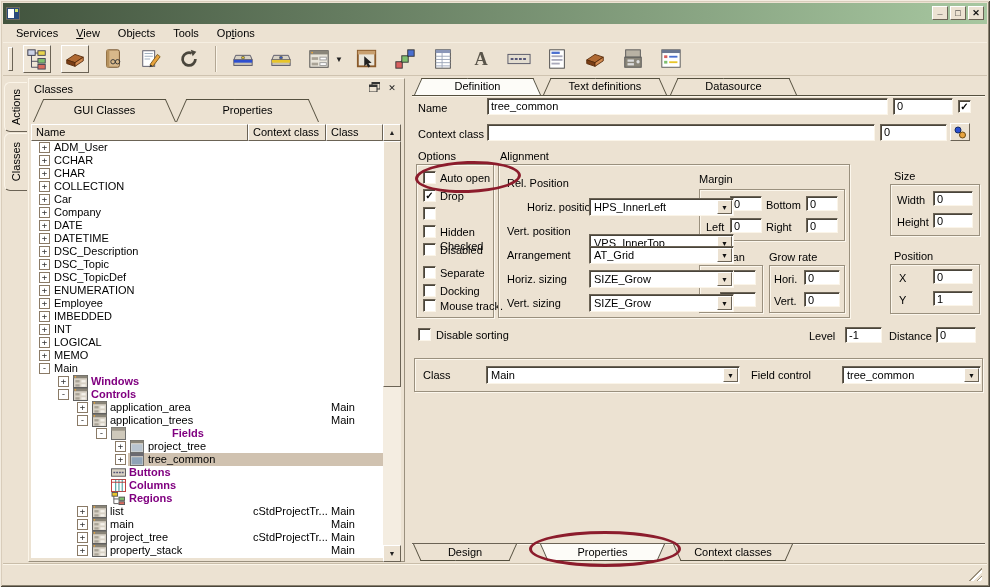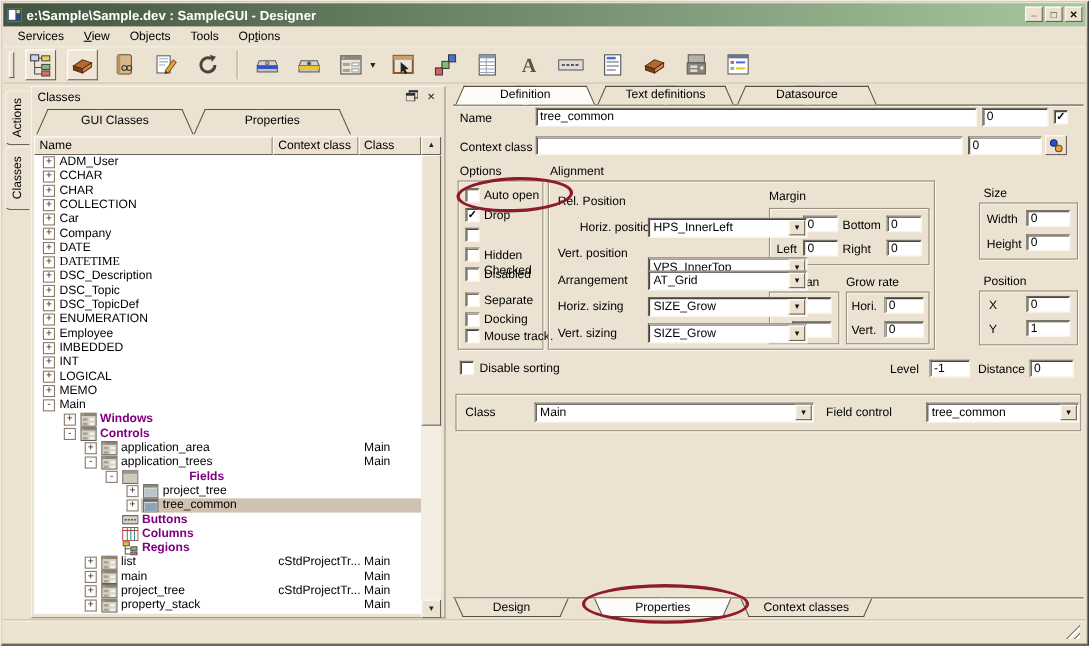--- a/index.html
+++ b/index.html
@@ -107,21 +107,20 @@
 
   <div class="titlebar">
     <span style="display:inline-flex">
         <svg width="14" height="13" viewBox="0 0 14 13">
           <rect x="0" y="0" width="14" height="13" fill="#6e6a5e"></rect>
           <rect x="1" y="1" width="12" height="11" fill="#2a4a7a"></rect>
           <rect x="2" y="2" width="6" height="9" fill="#fff"></rect>
           <rect x="9" y="2" width="3" height="3" fill="#cfe36a"></rect>
         </svg>
       </span>
-    <span class="title-text">e:\Sample\Sample.dev : SampleGUI - Designer</span>
     <span class="win-btns">
       <span class="wbtn minb">_</span>
       <span class="wbtn">□</span>
       <span class="wbtn">✕</span>
     </span>
   </div>
 
   <div class="menubar">
       <span class="menu-item">Services</span>
       <span class="menu-item"><u>V</u>iew</span>
@@ -321,21 +320,21 @@
         <div class="trow">
           <span class="exp" style="left: 8px;">+</span>
           <span class="tlabel" style="left: 23px;">Company</span>
         </div>
         <div class="trow">
           <span class="exp" style="left: 8px;">+</span>
           <span class="tlabel" style="left: 23px;">DATE</span>
         </div>
         <div class="trow">
           <span class="exp" style="left: 8px;">+</span>
-          <span class="tlabel" style="left: 23px; font-family: Liberation Serif, serif;">DATETIME</span>
+          <span class="tlabel" style="left: 23px;">DATETIME</span>
         </div>
         <div class="trow">
           <span class="exp" style="left: 8px;">+</span>
           <span class="tlabel" style="left: 23px;">DSC_Description</span>
         </div>
         <div class="trow">
           <span class="exp" style="left: 8px;">+</span>
           <span class="tlabel" style="left: 23px;">DSC_Topic</span>
         </div>
         <div class="trow">

